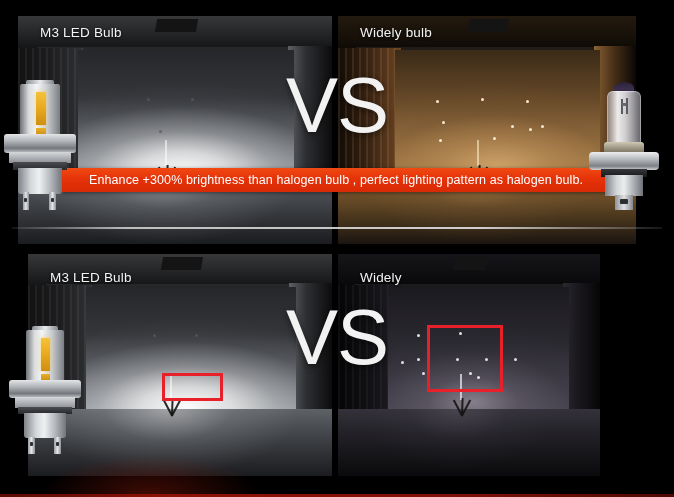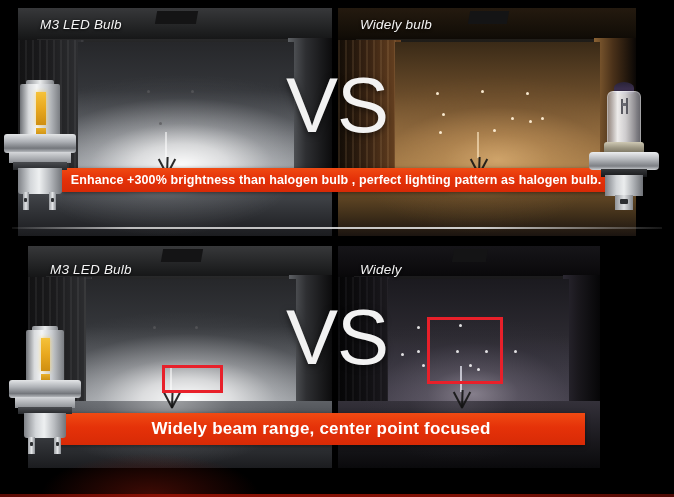--- a/index.html
+++ b/index.html
@@ -9,21 +9,21 @@
     width:674px; height:497px; position:relative; overflow:hidden;
     font-family:"Liberation Sans", sans-serif; background:#000;
   }
   .stage{ position:absolute; inset:0; background:#000; }
 
   
   .block{ position:absolute; left:0; width:674px; }
   .block.top{ top:0; height:228px; }
   .block.bottom{ top:238px; height:222px; }
 
-  .panel{ position:absolute; top:8px; height:100%; overflow:hidden;font-style:italic; }
+  .panel{ position:absolute; top:16px; height:100%; overflow:hidden; }
   .panel.left { left:18px;  width:314px; }
   .panel.right{ left:338px; width:298px; }
   .block.bottom .panel.left { left:28px; width:304px; }
   .block.bottom .panel.right{ left:338px; width:262px; }
 
   
   .scene{ position:absolute; inset:0; }
 
   
   .ceiling{
@@ -164,21 +164,20 @@
     text-shadow:0 1px 3px rgba(0,0,0,.9);
   }
   .block.bottom .plabel{ top:16px; }
 
   
   .caption{
     position:absolute; z-index:8; color:#fff;
     background:linear-gradient(180deg,#f04a12 0%,#e53209 45%,#d82a06 100%);
     display:flex; align-items:center; justify-content:center;
     box-shadow:0 1px 4px rgba(0,0,0,.5);
-    font-weight:bold;
   }
   .caption.top-cap{
     left:62px; width:548px; top:168px; height:24px;
     font-size:12.5px; letter-spacing:.1px;
   }
   .caption.bottom-cap{
     left:57px; width:528px; top:175px; height:32px;
     font-size:17px; letter-spacing:.2px;
   }
 
@@ -465,21 +464,20 @@
           <div class="seg" style="left:23%;top:48%;width:24%;height:1px;background:rgba(225,225,232,.8);"></div>
           <div class="seg" style="left:46%;top:48%;width:24%;height:1px;background:rgba(225,225,232,.8);transform:rotate(-26deg);"></div>
         </div>
         <div class="redbox" style="left:34%;top:32%;width:29%;height:30%;"></div>
       </div>
       <div class="plabel">Widely</div>
     </div>
 
     <div class="vs">VS</div>
 
-    <div class="caption bottom-cap">Widely beam range, center point focused</div>
 
     <div class="bulb bulb-led">
       <div class="led-top"></div>
       <div class="led-head">
         <div class="led-chip"></div>
         <div class="led-chip2"></div>
       </div>
       <div class="led-flange"></div>
       <div class="led-flange2"></div>
       <div class="led-band"></div>

